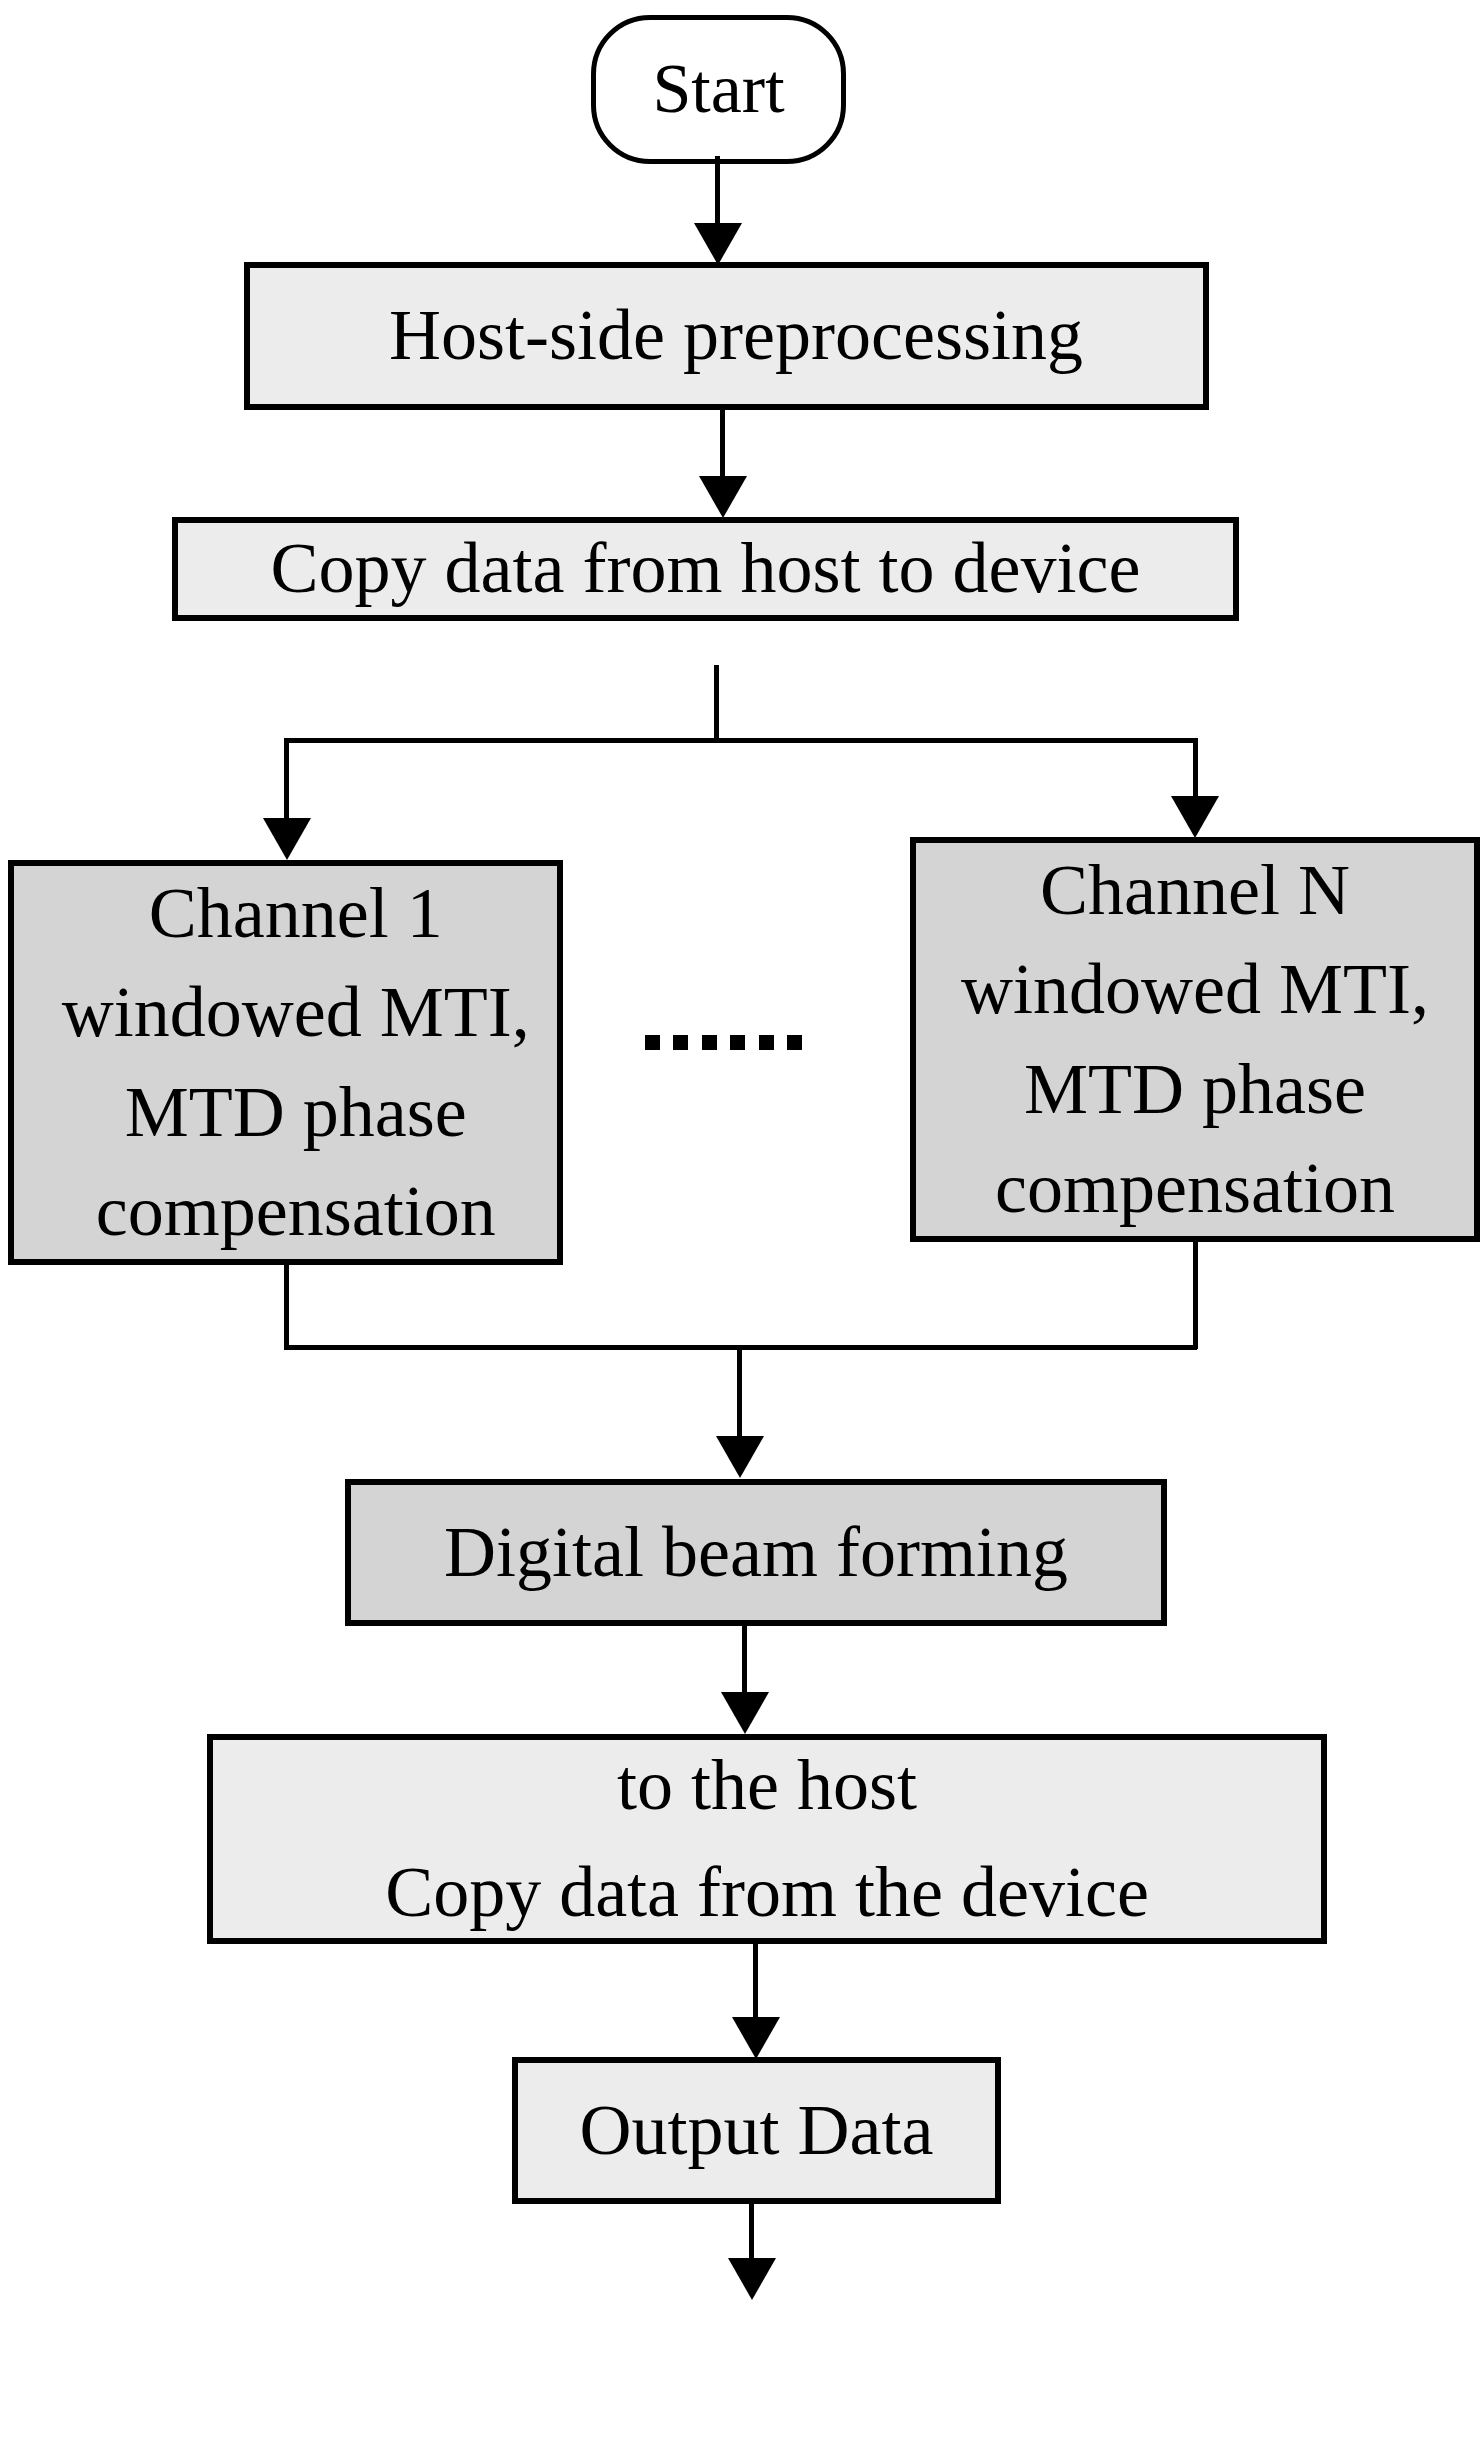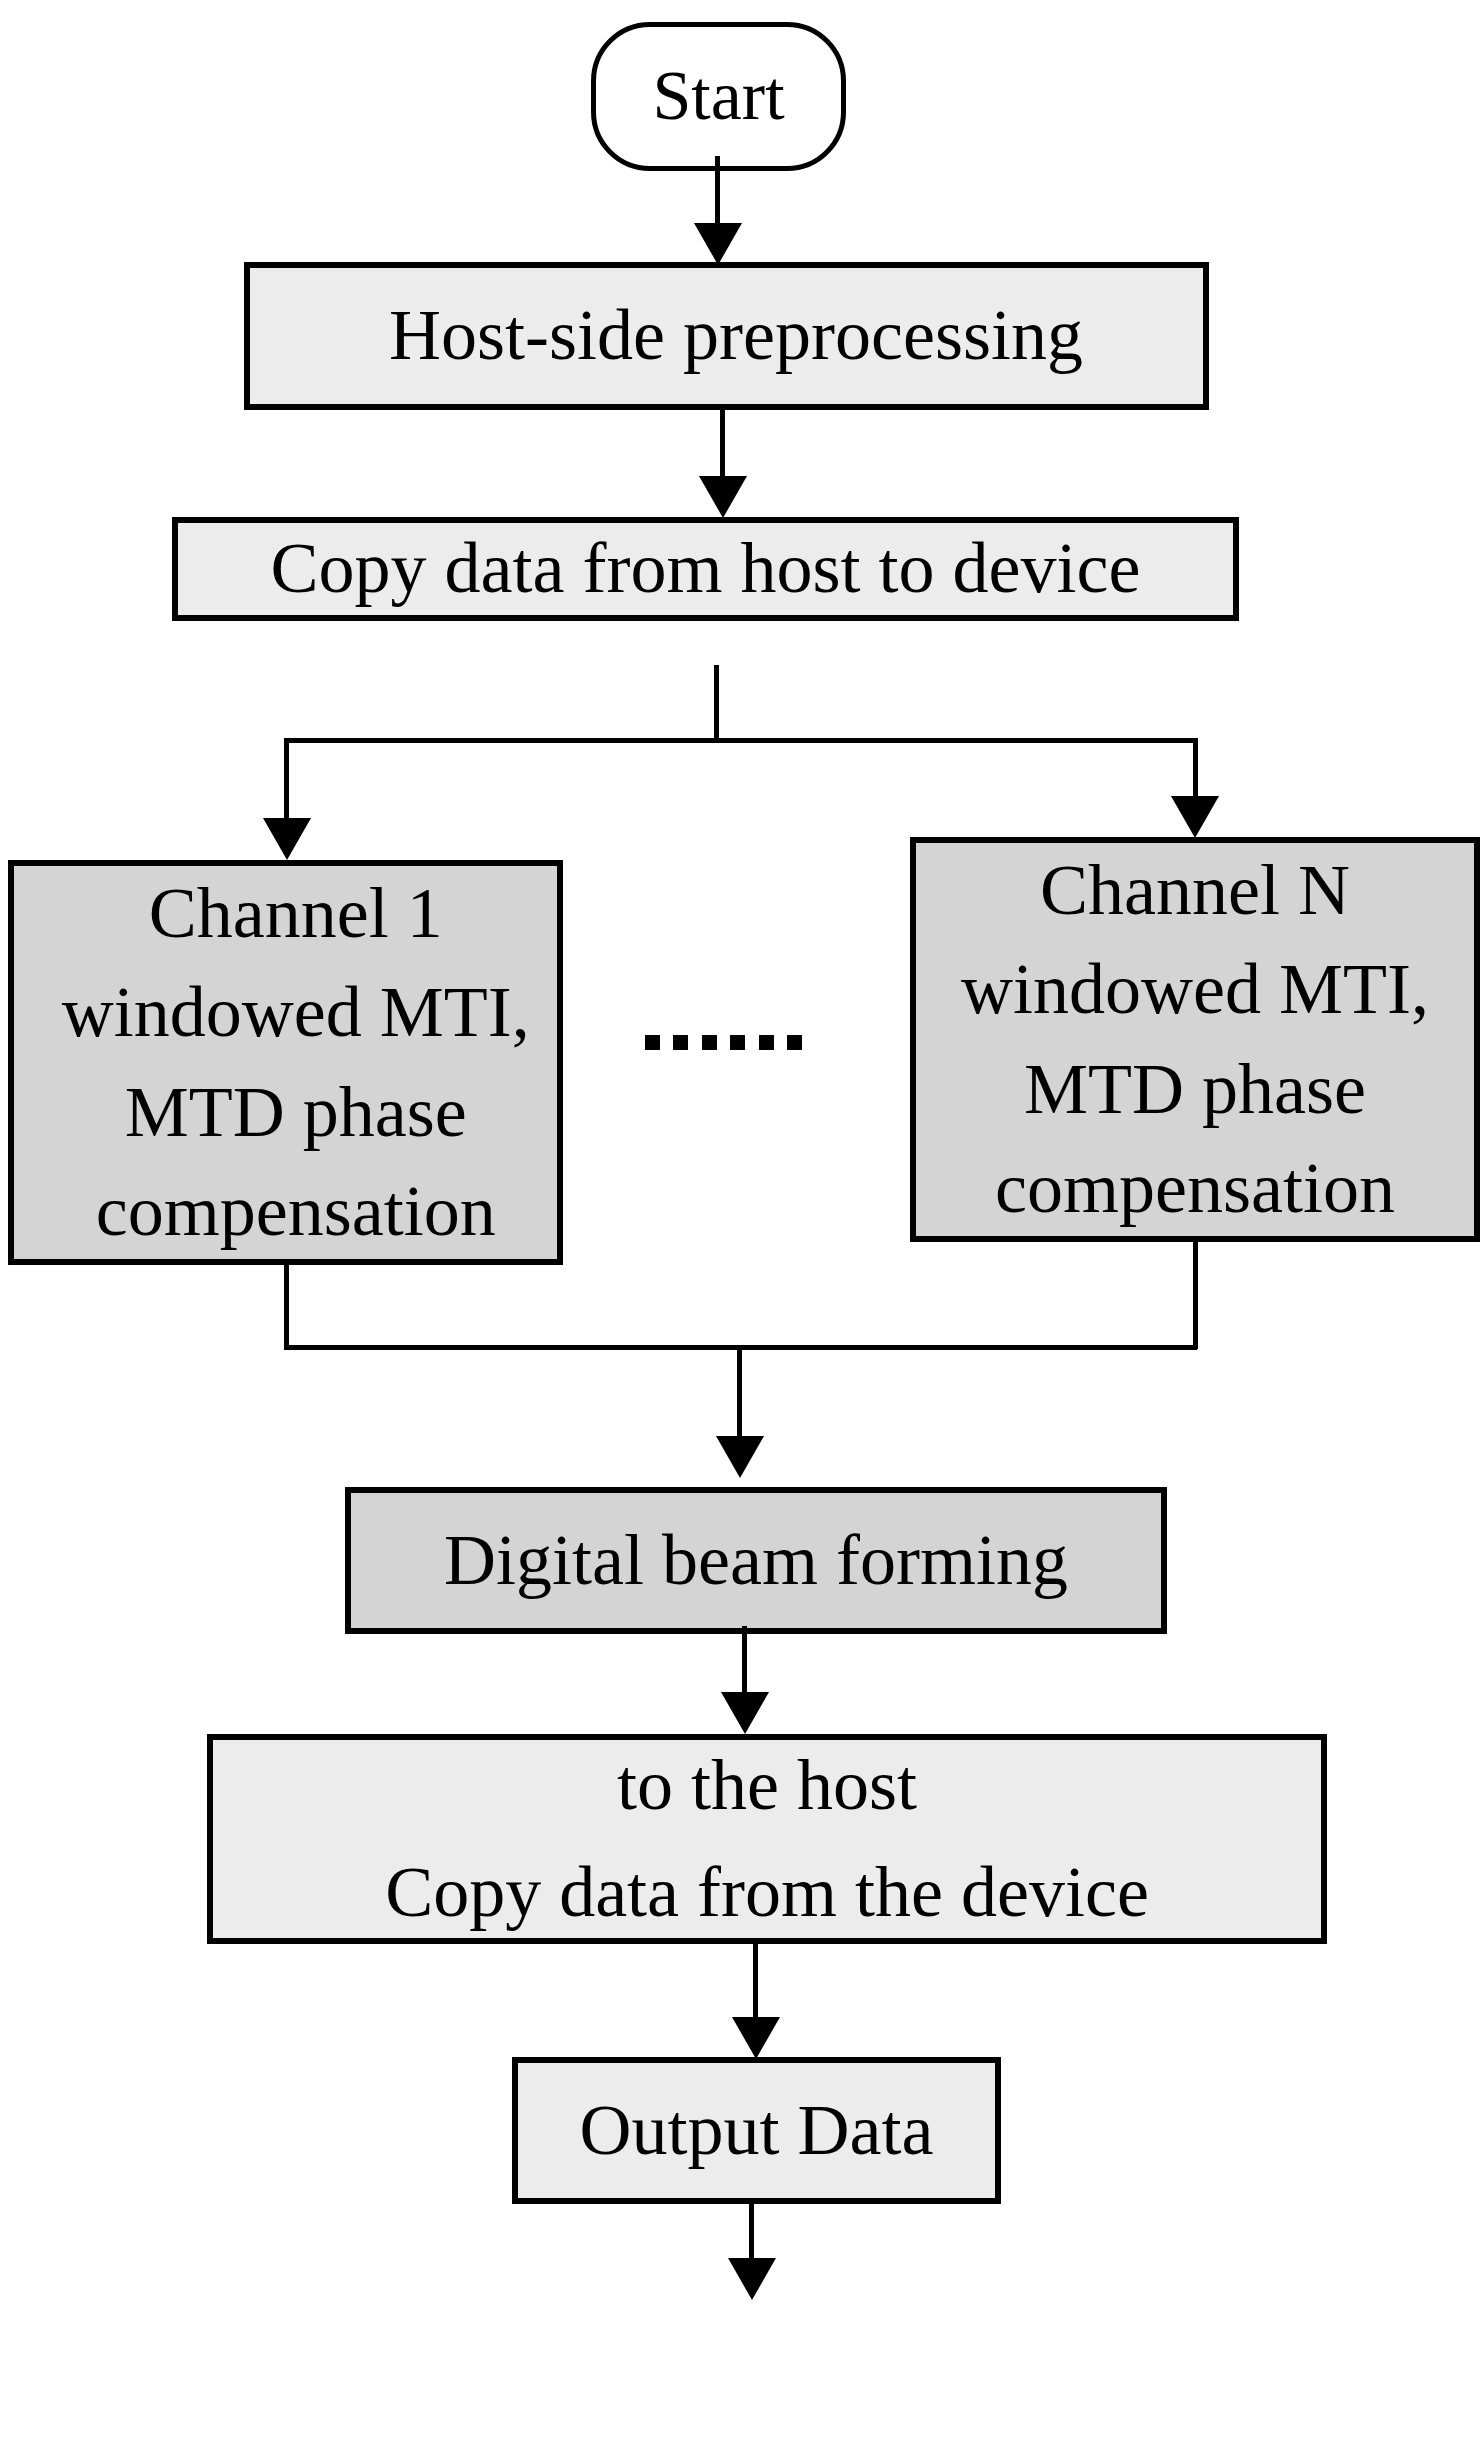--- a/index.html
+++ b/index.html
@@ -65,21 +65,21 @@
     width: 14.7px;
     height: 14.7px;
     background: var(--stroke, #000);
   }
 </style>
 </head>
 <body>
 
 <div class="canvas" style="--stroke: #000000; --light-fill: #ececec; --dark-fill: #d4d4d4; --terminator-fill: #ffffff; --page-bg: #ffffff;">
 
-  <div class="node terminator" style="left:591px; top:22px; width:255px; height:149px;">
+  <div class="node terminator" style="left:591px; top:15px; width:255px; height:149px;">
     <span>Start</span>
   </div>
 
   <div class="vline" style="left:715px; top:156px; height:68px;"></div>
   <div class="arrowhead" style="left:694px; top:223px;"></div>
 
   <div class="node light" style="left:244px; top:262px; width:965px; height:148px;padding-left:19px;">
     <span>Host-side preprocessing</span>
   </div>
 
@@ -123,21 +123,21 @@
       <div>compensation</div>
     </div>
   </div>
 
   <div class="vline" style="left:284px; top:1262px; height:87px;"></div>
   <div class="vline" style="left:1193px; top:1239px; height:110px;"></div>
   <div class="hline" style="left:284px; top:1345px; width:913px;"></div>
   <div class="vline" style="left:737px; top:1348px; height:90px;"></div>
   <div class="arrowhead" style="left:716px; top:1436px;"></div>
 
-  <div class="node dark" style="left:345px; top:1479px; width:822px; height:147px;margin-top:8px;">
+  <div class="node dark" style="left:345px; top:1479px; width:822px; height:147px;">
     <span>Digital beam forming</span>
   </div>
 
   <div class="vline" style="left:742px; top:1626px; height:68px;"></div>
   <div class="arrowhead" style="left:721px; top:1692px;"></div>
 
   <div class="node light two-line" style="left:207px; top:1734px; width:1120px; height:210px;">
     <div>
       <div>to the host</div>
       <div>Copy data from the device</div>

